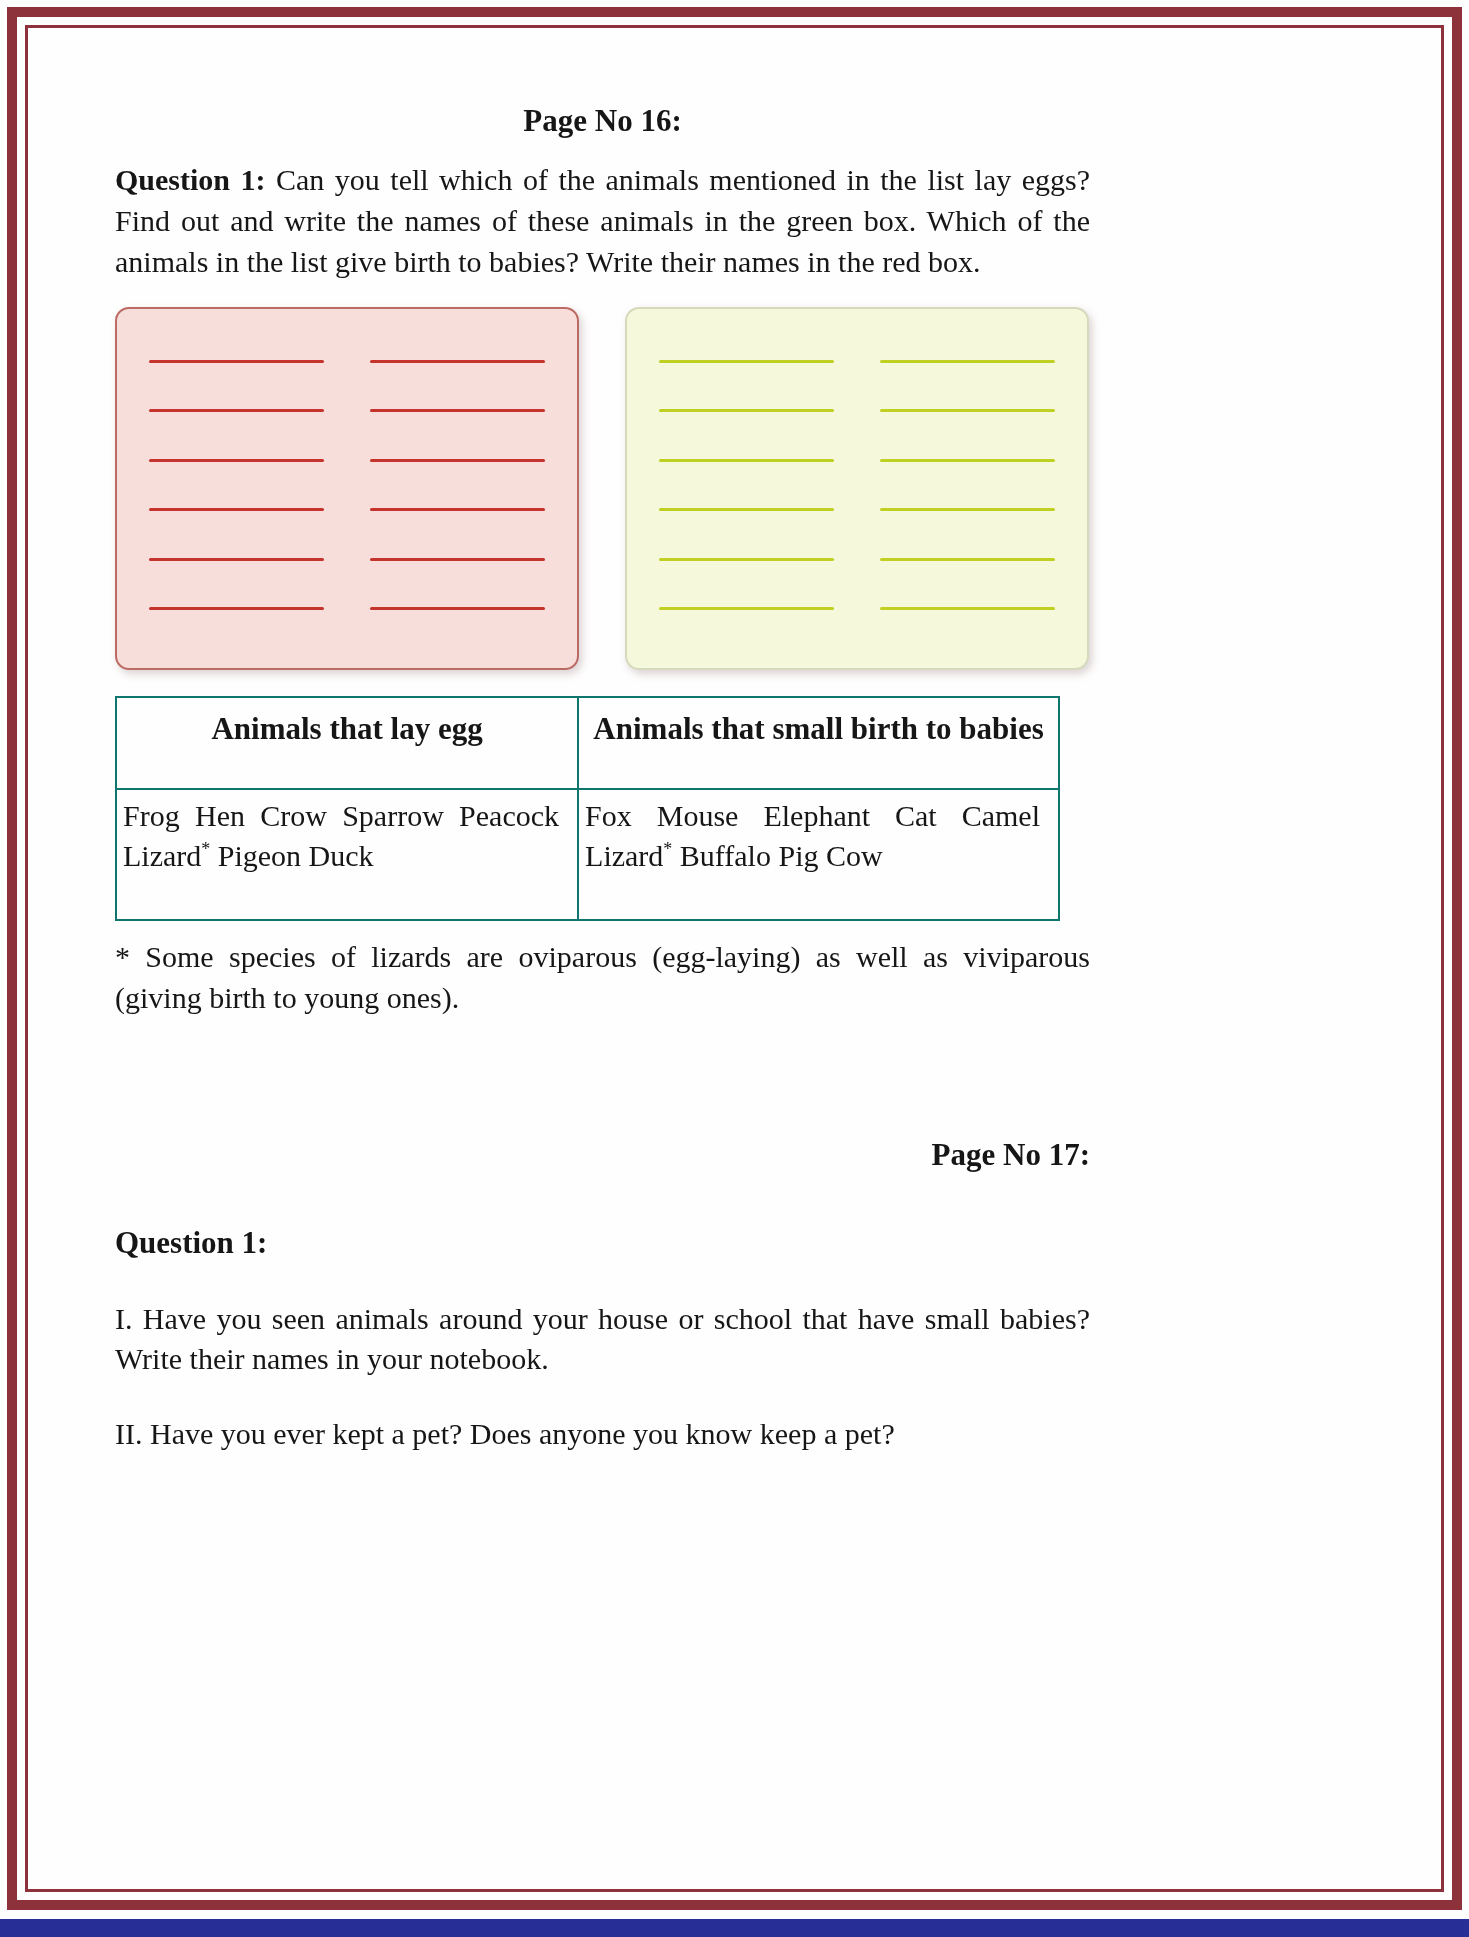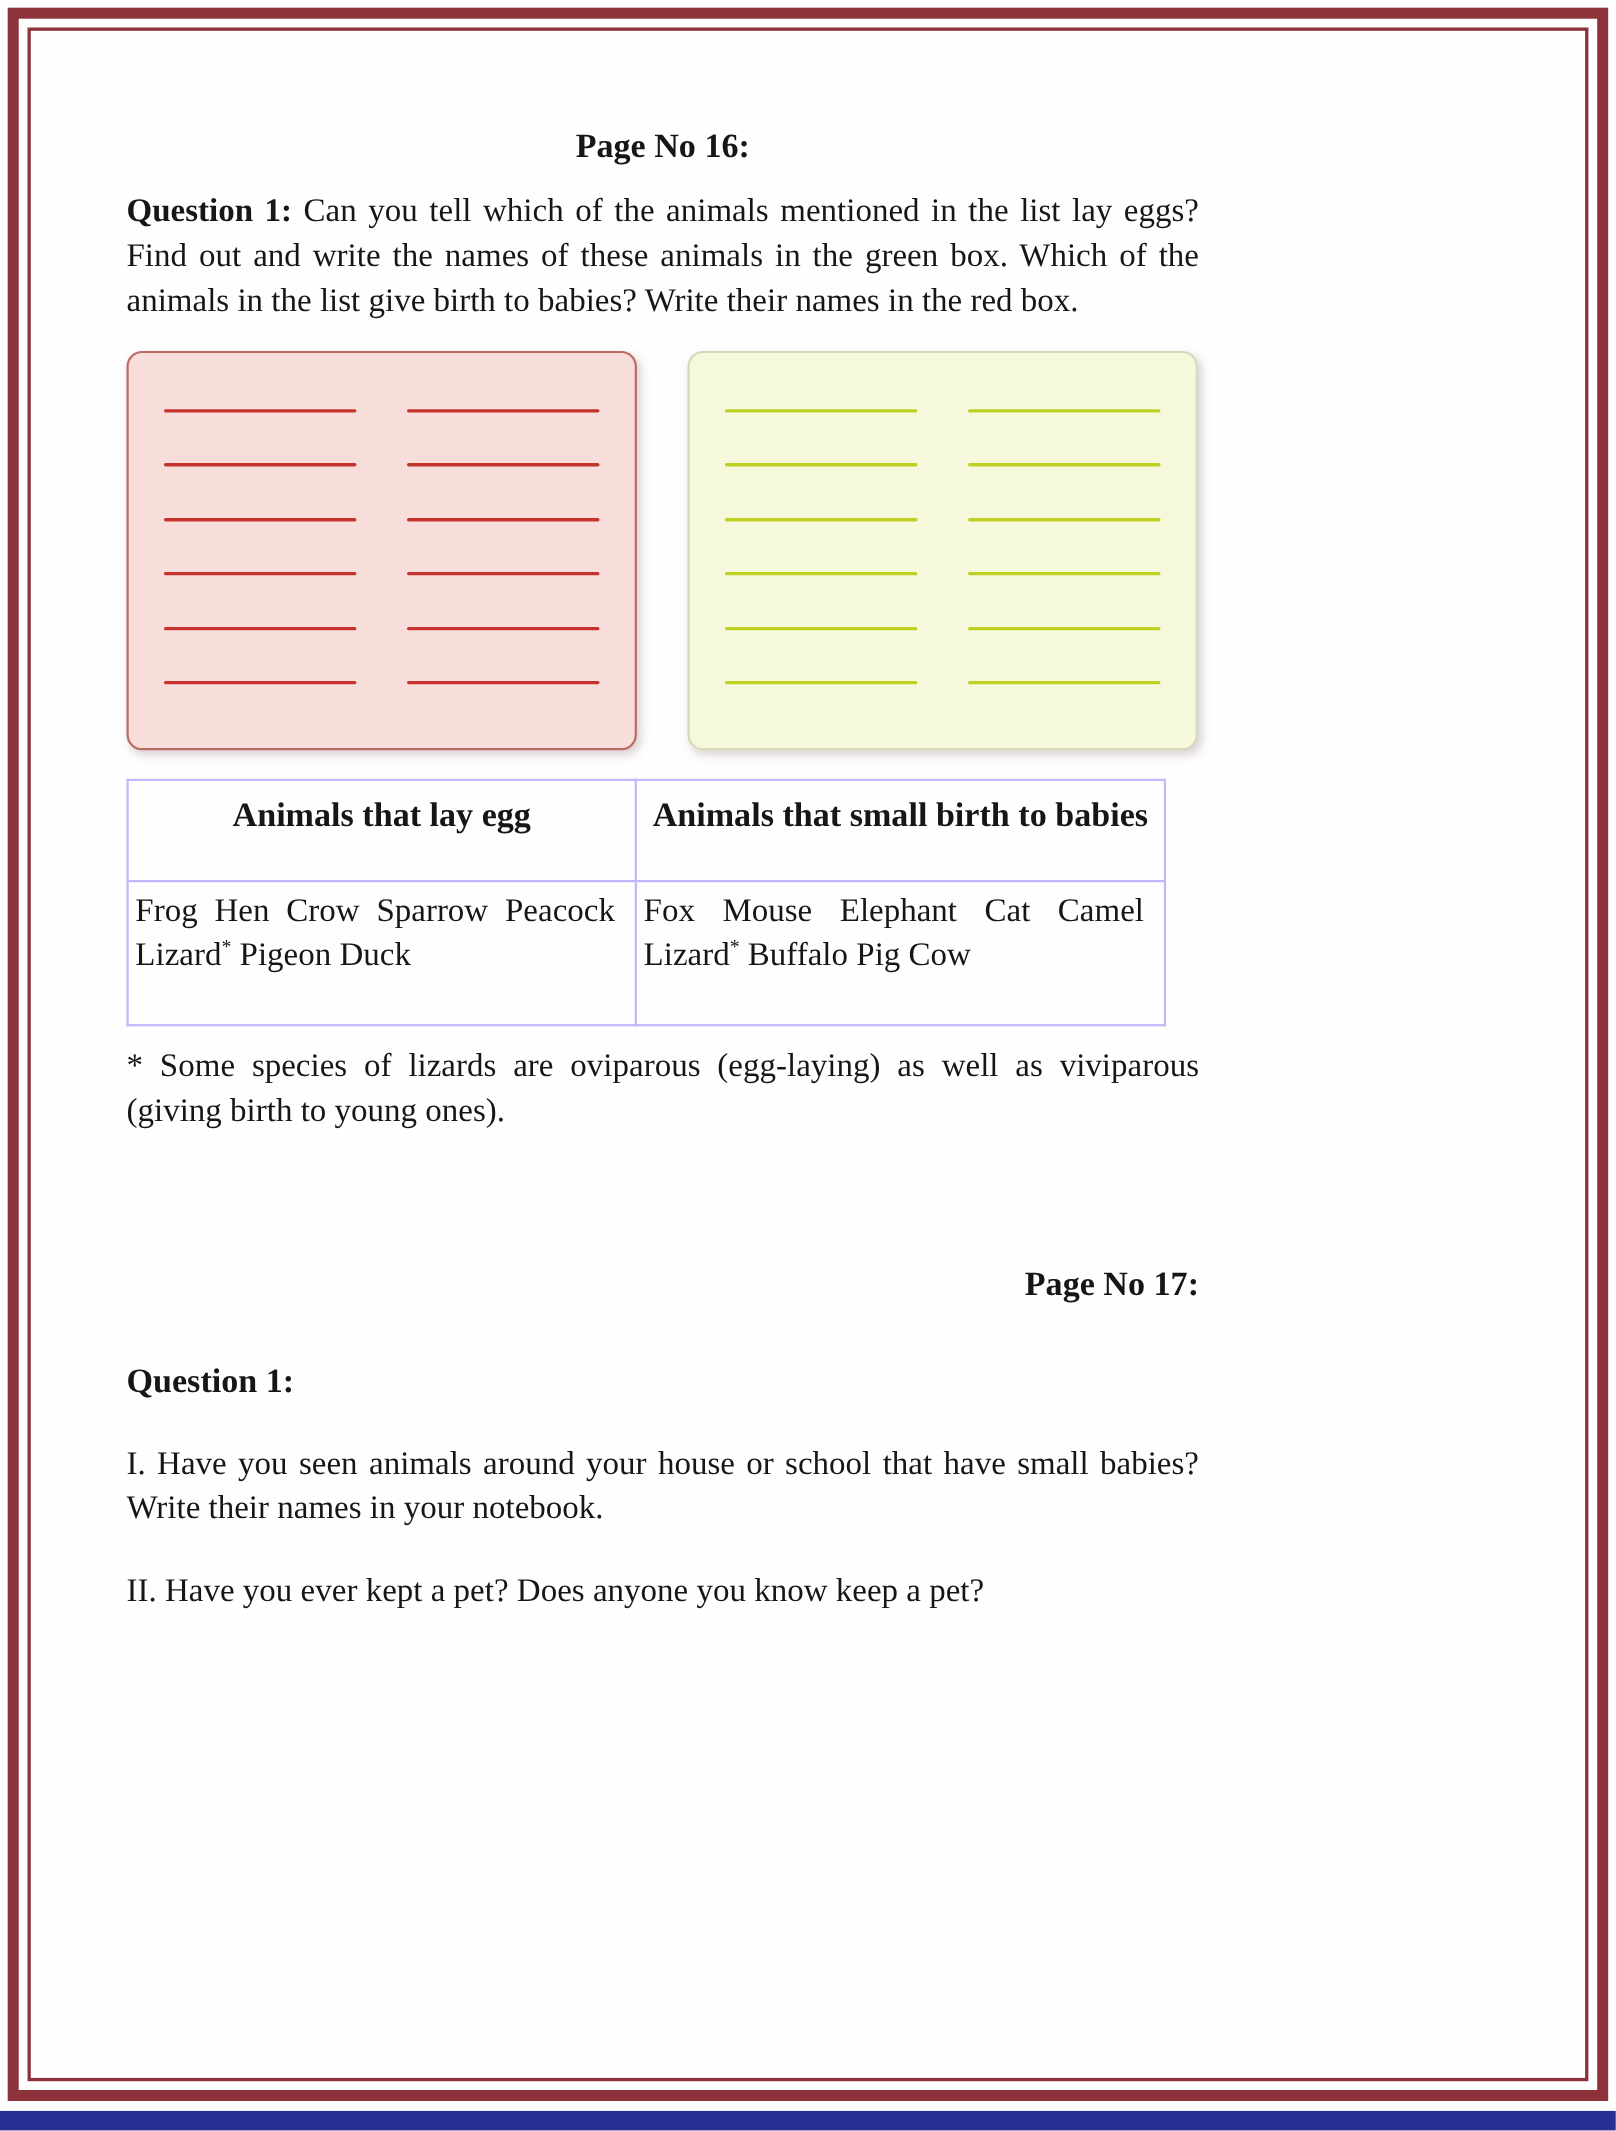--- a/index.html
+++ b/index.html
@@ -28,21 +28,21 @@
   }
   .bottom-bar {
     position: absolute;
     left: 0; right: 0; bottom: 0;
     height: 18px;
     background: var(--navy-bar, #272e95);
   }
 
   .content {
     position: absolute;
-    top: 112px;
+    top: 100px;
     left: 115px;
     width: 975px;
     color: #161616;
     font-size: 30px;
     line-height: 1.36;
   }
 
   .center-heading {
     text-align: center;
     font-weight: bold;
@@ -84,21 +84,21 @@
     margin-top: 44px;
   }
 
   .answer-table {
     border-collapse: collapse;
     width: 945px;
     margin-top: 26px;
     table-layout: fixed;
   }
   .answer-table th, .answer-table td {
-    border: 2px solid #c4b5fd;
+    border: 2px solid #0f766e;
   }
   .answer-table th {
     font-weight: bold;
     font-size: 31px;
     text-align: center;
     vertical-align: top;
     padding: 10px 8px 38px 8px;
   }
   .answer-table th:first-child { width: 49%; }
   .answer-table td {

